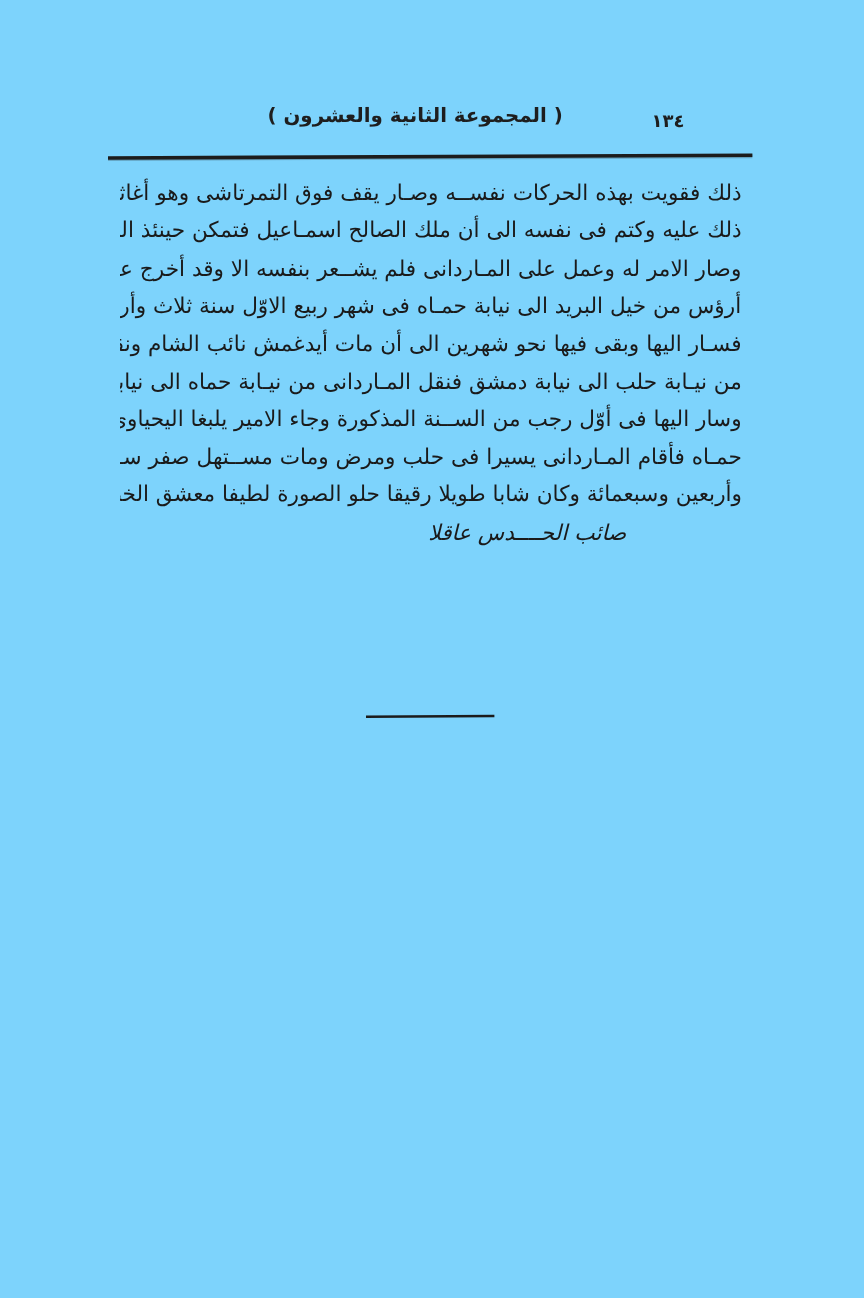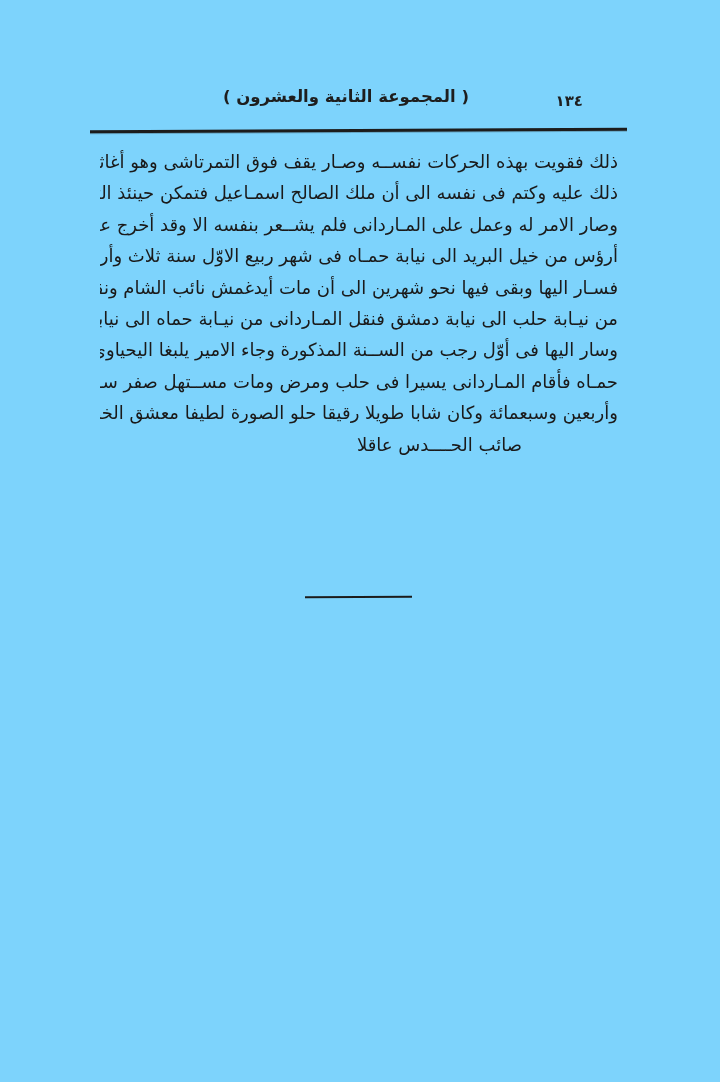--- a/index.html
+++ b/index.html
@@ -34,21 +34,21 @@
     font-size: 16.5px;
     font-weight: bold;
     letter-spacing: 0.2px;
     white-space: nowrap;
   }
   .page-number {
     position: absolute;
     top: 8px;
     left: 543px;
     width: 40px;
-    text-align: right;
+    text-align: left;
     font-size: 15px;
     font-weight: bold;
     direction: rtl;
   }
   .header-rule {
     position: absolute;
     top: 129px;
     left: 90px;
     width: 537px;
     height: 3px;
@@ -71,20 +71,21 @@
     text-align: justify;
     text-align-last: justify;
     white-space: nowrap;
     height: 31.4px;
     overflow: hidden;
   }
   .body-line.last-line {
     text-align: center;
     text-align-last: right;
     padding-right: 96px;
+    font-style: italic;
   }
   
   .section-divider {
     position: absolute;
     top: 596px;
     left: 305px;
     width: 107px;
     height: 2px;
     background: #1b1b1b;
     transform: rotate(-0.3deg);

